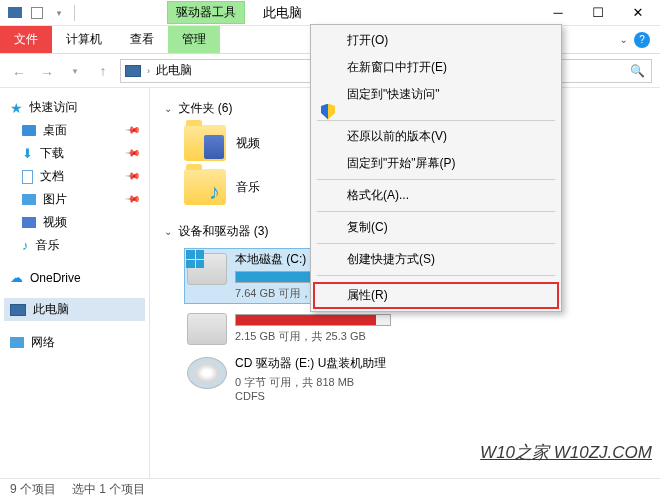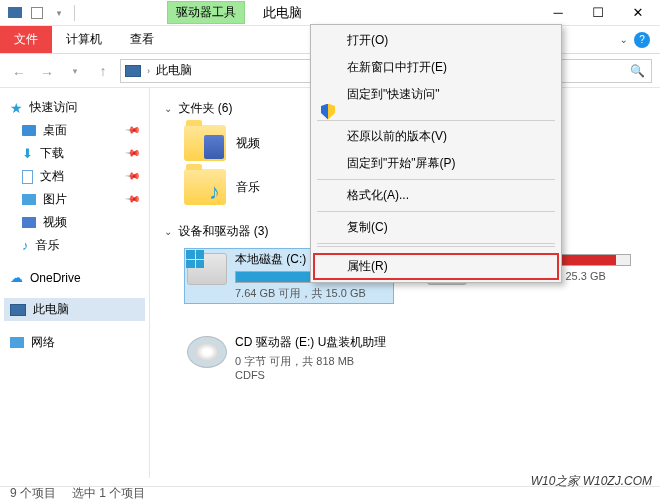--- a/index.html
+++ b/index.html
@@ -42,34 +42,34 @@
 .content { flex: 1; padding: 8px 14px; overflow: hidden; }
 .section-header { display: flex; align-items: center; gap: 6px; padding: 4px 0; font-size: 13px; }
 .expand { color: #555; font-size: 10px; }
 .folders-grid { display: flex; flex-wrap: wrap; gap: 8px 20px; padding: 4px 0 14px 20px; }
 .folder-item { display: flex; align-items: center; gap: 10px; width: 200px; }
 .big-folder { width: 42px; height: 36px; background: linear-gradient(#ffe69a, #ffd24a); border-radius: 3px; position: relative; }
 .big-folder::before { content: ""; position: absolute; top: -5px; left: 2px; width: 16px; height: 6px; background: #ffd968; border-radius: 2px 2px 0 0; }
 .big-folder.video::after { content: ""; position: absolute; right: 2px; bottom: 2px; width: 20px; height: 24px; background: linear-gradient(#5a7dcf, #3a5daf); border-radius: 2px; }
 .big-folder.doc::after { content: ""; position: absolute; right: 4px; bottom: 2px; width: 18px; height: 22px; background: #fff; border: 1px solid #7ab3e5; border-radius: 1px; }
 .big-folder.music::after { content: "♪"; position: absolute; right: 6px; bottom: 0; font-size: 22px; color: #2a9fd6; }
-.drives { display: flex; flex-wrap: wrap; gap: 27px 30px; padding: 4px 0 8px 20px; }
+.drives { display: flex; flex-wrap: wrap; gap: 4px 30px; padding: 4px 0 8px 20px; flex-direction: column; }
 .drive-item { display: flex; align-items: flex-start; gap: 8px; width: 210px; padding: 3px; }
 .drive-item.selected { background: #cde6f7; border: 1px solid #7ab8e5; padding: 2px; }
 .drive-ico { width: 40px; height: 32px; background: linear-gradient(#e8e8e8, #cfcfcf); border-radius: 3px; border: 1px solid #bbb; position: relative; margin-top: 2px; }
 .drive-ico.cd { border-radius: 50%; background: radial-gradient(#fff 15%, #d8d8d8 40%, #c8dce8 60%, #d8d8d8); }
 .win-badge { position: absolute; top: -4px; left: -2px; width: 18px; height: 18px; display: grid; grid-template: 1fr 1fr / 1fr 1fr; gap: 1px; }
 .win-badge span { background: #2a9fd6; }
 .drive-info { flex: 1; }
 .drive-label { font-size: 12px; padding-bottom: 3px; }
 .drive-bar { height: 12px; border: 1px solid #aaa; background: #f0f0f0; margin-bottom: 3px; position: relative; }
 .drive-bar-fill { height: 100%; }
 .drive-sub { font-size: 11px; color: #555; }
-.statusbar { position: absolute; bottom: 0; left: 0; right: 0; height: 14px; border-top: 1px solid #e5e5e5; display: flex; align-items: center; padding: 0 10px; font-size: 11px; color: #555; gap: 16px; }
-.wm { position: absolute; right: 8px; bottom: 10px; font-size: 12px; color: #3a3a3a; font-style: italic; }
+.statusbar { position: absolute; bottom: 0; left: 0; right: 0; height: 22px; border-top: 1px solid #e5e5e5; display: flex; align-items: center; padding: 0 10px; font-size: 11px; color: #555; gap: 16px; }
+.wm { position: absolute; right: 8px; bottom: 36px; font-size: 17px; color: #3a3a3a; font-style: italic; text-decoration: underline; }
 .ctxmenu { position: absolute; left: 310px; top: 24px; width: 252px; background: #f5f5f5; border: 1px solid #b8b8b8; box-shadow: 3px 3px 6px rgba(0,0,0,0.25); padding: 2px; z-index: 100; }
 .ctx-item { padding: 5px 20px 5px 34px; font-size: 12px; display: flex; align-items: center; justify-content: space-between; position: relative; }
 .ctx-item .ico { position: absolute; left: 8px; }
 .ctx-sep { height: 1px; background: #d0d0d0; margin: 2px 4px; }
 .ctx-item.highlight { border: 2px solid #e03030; padding: 3px 18px 3px 32px; margin-top: 6px; }
 .shield { width: 14px; height: 16px; background: linear-gradient(90deg, #2a6dd6 50%, #ffcb2a 50%); clip-path: polygon(50% 0, 100% 15%, 100% 60%, 50% 100%, 0 60%, 0 15%); }
 .arrow-r { font-size: 10px; color: #444; }
 </style>
 </head>
 <body>
@@ -91,20 +91,21 @@
     <div class="winctrl">─</div>
     <div class="winctrl">☐</div>
     <div class="winctrl">✕</div>
   </div>
 </div>
 
 <div class="ribbon">
   <div class="ribbon-tab file">文件</div>
   <div class="ribbon-tab">计算机</div>
   <div class="ribbon-tab">查看</div>
+  <div class="ribbon-tab manage">管理</div>
   <div class="ribbon-help">
     <span class="chev">⌄</span>
     <span class="help-circle">?</span>
   </div>
 </div>
 
 <div class="navbar">
   <div class="nav-arrow">←</div>
   <div class="nav-arrow">→</div>
   <div class="nav-arrow" style="font-size:9px">▾</div>
@@ -263,17 +264,20 @@
     </div>
     <div class="ctx-sep"></div>
     <div class="ctx-item">
       <span>格式化(A)...</span>
     </div>
     <div class="ctx-sep"></div>
     <div class="ctx-item">
       <span>复制(C)</span>
     </div>
     <div class="ctx-sep"></div>
+    <div class="ctx-item">
+      <span>创建快捷方式(S)</span>
+    </div>
     <div class="ctx-sep"></div>
     <div class="ctx-item highlight">
       <span>属性(R)</span>
     </div>
   </div>
 
 </body></html>

